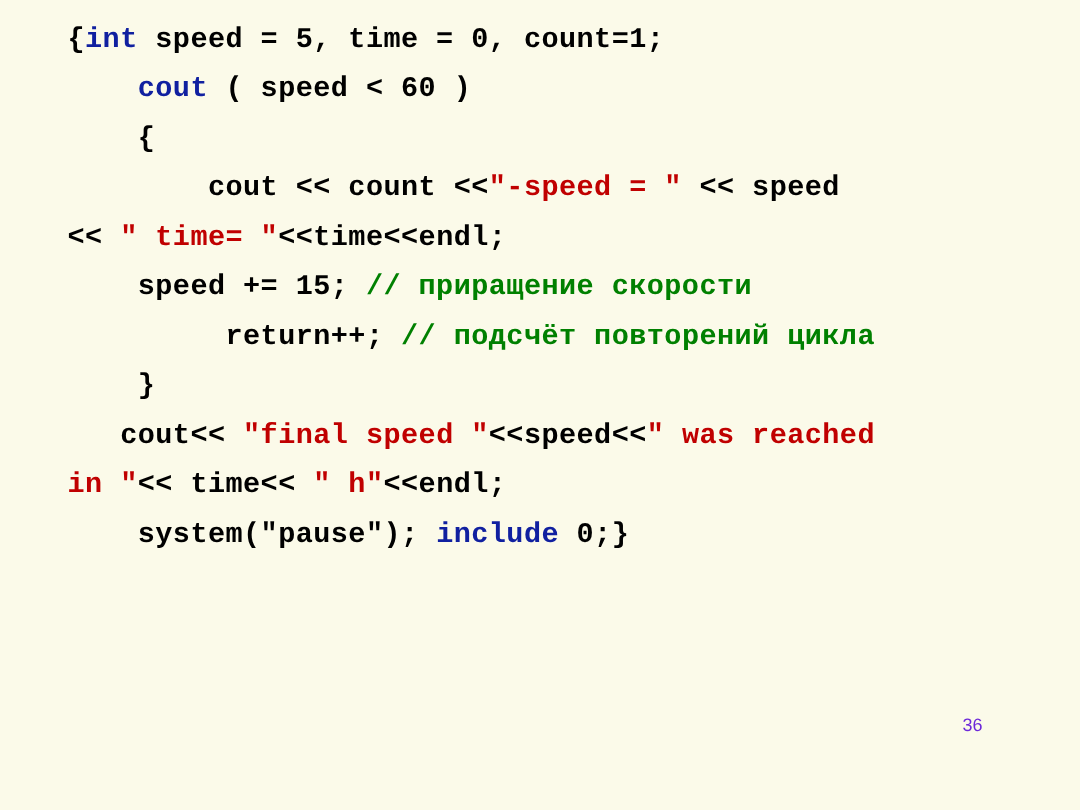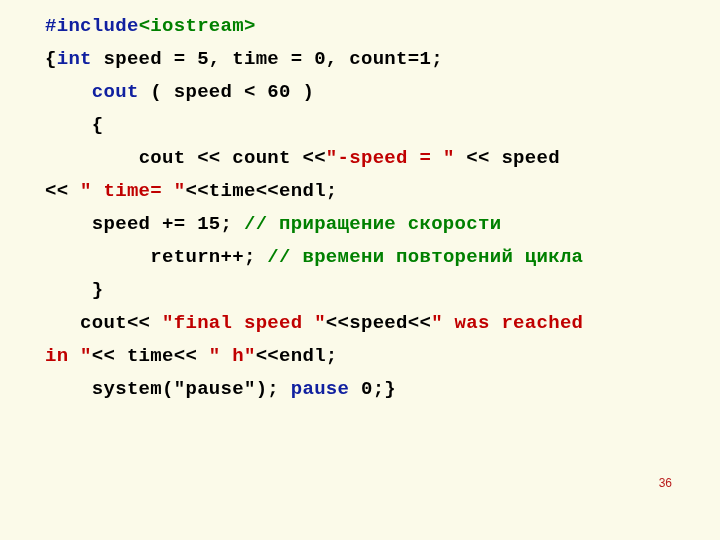--- a/index.html
+++ b/index.html
@@ -18,39 +18,38 @@
   .code-block {
     padding: 10px 0 0 45px;
     letter-spacing: 0.3px;
   }
   .kw-blue { color: #1020a0; }
   .kw-green { color: #008000; }
   .kw-red { color: #c00000; }
   .kw-black { color: #000000; }
   .page-num {
     position: absolute;
-    right: 48px;
+    right: 65px;
     bottom: 40px;
     font-family: Arial, sans-serif;
     font-size: 12px;
     font-weight: normal;
-    color: #b91c1c;
+    color: #6d28d9;
   }
 </style>
 </head>
 <body>
 
 <div class="code-block">
-<div><span class="kw-blue">#include</span><span class="kw-green">&lt;iostream&gt;</span></div>
 <div><span class="kw-black">{</span><span class="kw-blue">int</span><span class="kw-black"> speed = 5, time = 0, count=1;</span></div>
 <div><span class="kw-black">&nbsp;&nbsp;&nbsp;&nbsp;</span><span class="kw-blue">cout</span><span class="kw-black"> ( speed &lt; 60 )</span></div>
 <div><span class="kw-black">&nbsp;&nbsp;&nbsp;&nbsp;</span><span class="kw-black">{</span></div>
 <div><span class="kw-black">&nbsp;&nbsp;&nbsp;&nbsp;&nbsp;&nbsp;&nbsp;&nbsp;</span><span class="kw-black">cout &lt;&lt; count &lt;&lt;</span><span class="kw-red">"-speed = "</span><span class="kw-black"> &lt;&lt; speed</span></div>
 <div><span class="kw-black">&lt;&lt; </span><span class="kw-red">" time= "</span><span class="kw-black">&lt;&lt;time&lt;&lt;endl;</span></div>
 <div><span class="kw-black">&nbsp;&nbsp;&nbsp;&nbsp;</span><span class="kw-black">speed += 15; </span><span class="kw-green">// приращение скорости</span></div>
-<div><span class="kw-black">&nbsp;&nbsp;&nbsp;&nbsp;&nbsp;&nbsp;&nbsp;&nbsp;&nbsp;</span><span class="kw-black">return++; </span><span class="kw-green">// времени повторений цикла</span></div>
+<div><span class="kw-black">&nbsp;&nbsp;&nbsp;&nbsp;&nbsp;&nbsp;&nbsp;&nbsp;&nbsp;</span><span class="kw-black">return++; </span><span class="kw-green">// подсчёт повторений цикла</span></div>
 <div><span class="kw-black">&nbsp;&nbsp;&nbsp;&nbsp;</span><span class="kw-black">}</span></div>
 <div><span class="kw-black">&nbsp;&nbsp;&nbsp;</span><span class="kw-black">cout&lt;&lt; </span><span class="kw-red">"final speed "</span><span class="kw-black">&lt;&lt;speed&lt;&lt;</span><span class="kw-red">" was reached </span></div>
 <div><span class="kw-red">in "</span><span class="kw-black">&lt;&lt; time&lt;&lt; </span><span class="kw-red">" h"</span><span class="kw-black">&lt;&lt;endl;</span></div>
-<div><span class="kw-black">&nbsp;&nbsp;&nbsp;&nbsp;</span><span class="kw-black">system("pause");    </span><span class="kw-blue">pause</span><span class="kw-black"> 0;}</span></div>
+<div><span class="kw-black">&nbsp;&nbsp;&nbsp;&nbsp;</span><span class="kw-black">system("pause");    </span><span class="kw-blue">include</span><span class="kw-black"> 0;}</span></div>
 </div>
 
 <div class="page-num">36</div>
 
 </body></html>

